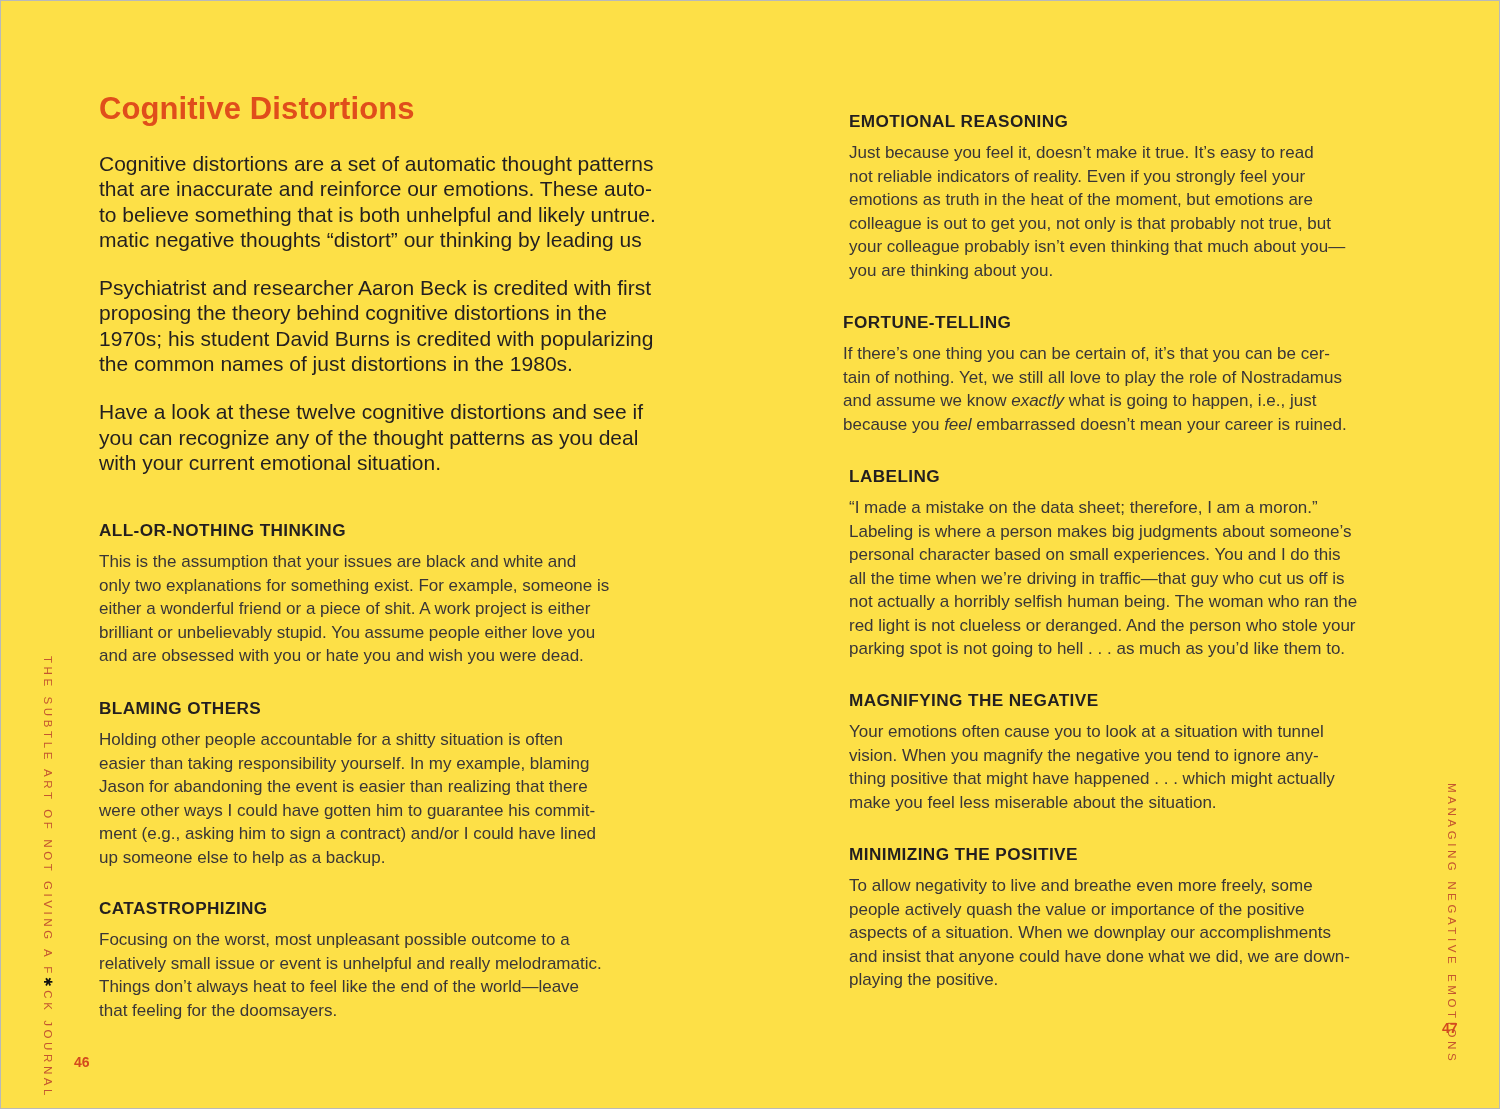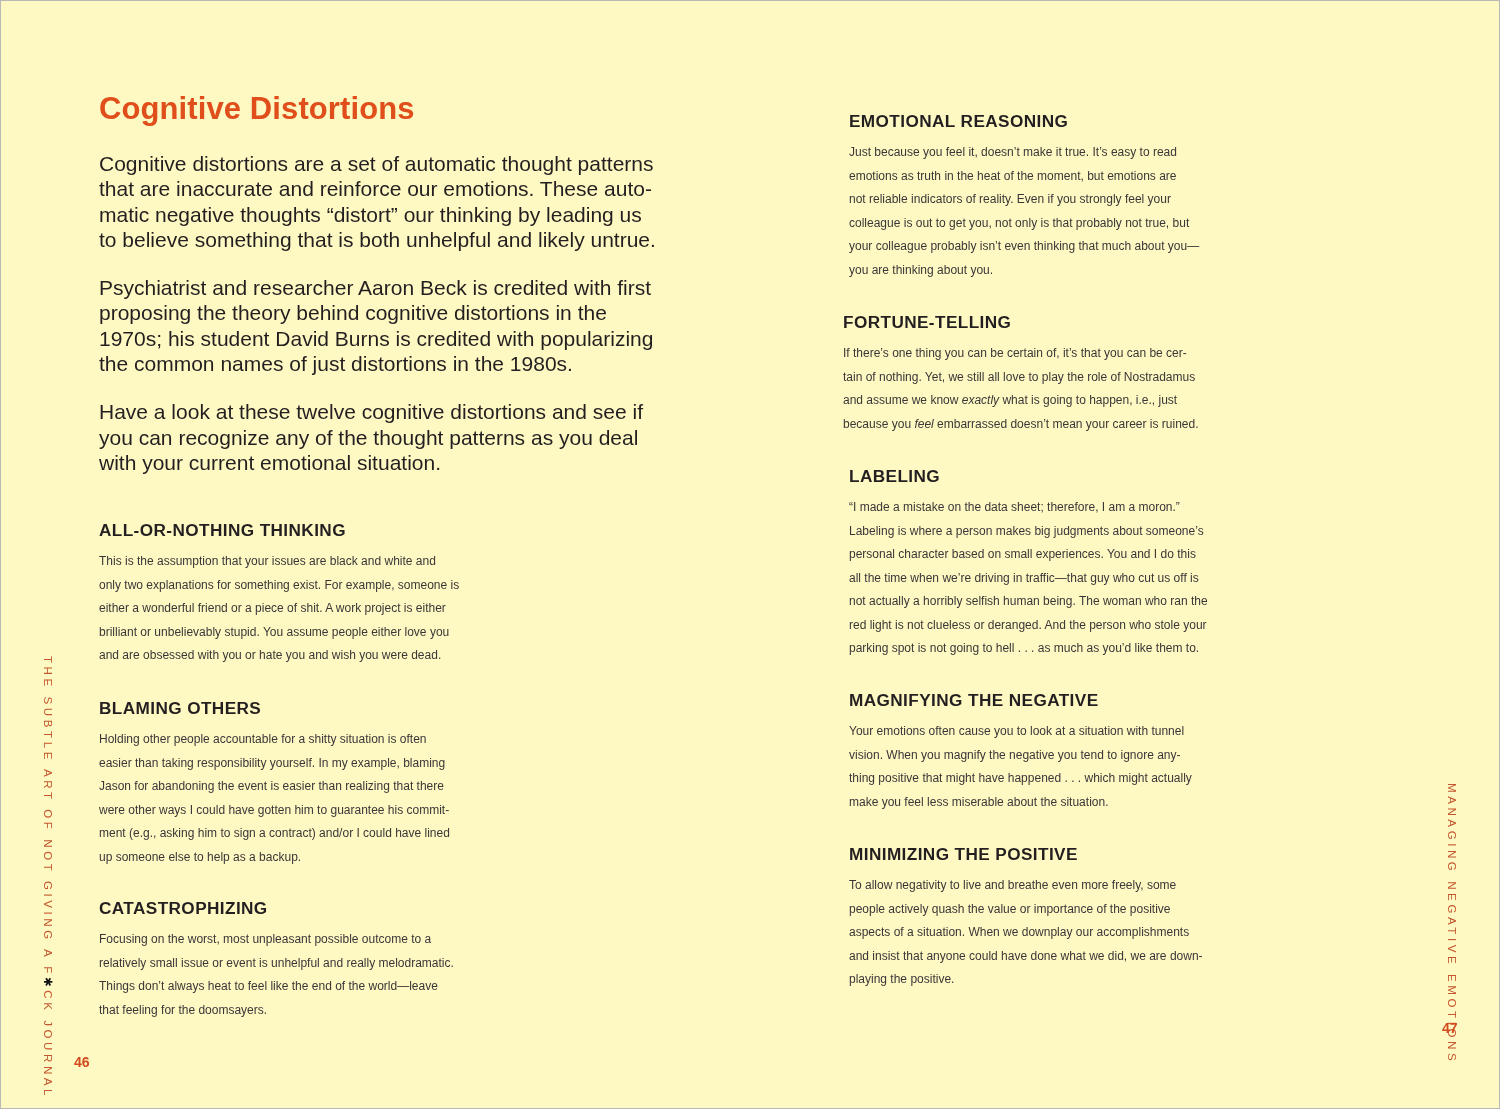--- a/index.html
+++ b/index.html
@@ -14,21 +14,21 @@
       overflow: hidden;
       font-family: "Liberation Sans", "DejaVu Sans", sans-serif;
       color: #231f20;
     }
     .frame {
       position: absolute;
       left: 0; top: 0;
       width: 1498px;
       height: 1107px;
       border: 1px solid #b9b9b9;
-      background: #fef9c3;
+      background: #fde047;
     }
     .page {
       position: absolute;
       top: 0;
       height: 1109px;
     }
     .page-left { left: 0; width: 750px; }
     .page-right { left: 750px; width: 750px; }
 
     .title {
@@ -65,21 +65,21 @@
       margin: 16px 0 9px 0;
       font-size: 17.2px;
       font-weight: bold;
       letter-spacing: 0.4px;
       line-height: 22px;
       color: #231f20;
       white-space: nowrap;
     }
     .section .body {
       margin: 0;
-      font-size: 12px;
+      font-size: 17px;
       line-height: 23.5px;
       color: #3a3637;
     }
     .section .body .ln { display: block; white-space: nowrap; }
 
     .spine {
       position: absolute;
       font-size: 11.5px;
       letter-spacing: 3.6px;
       color: #c4572f;
@@ -105,22 +105,22 @@
 
 <div class="frame">
 
   <div class="page page-left">
     <h1 class="title">Cognitive Distortions</h1>
 
     <div class="intro">
       <p>
         <span class="ln">Cognitive distortions are a set of automatic thought patterns</span>
         <span class="ln">that are inaccurate and reinforce our emotions. These auto-</span>
+        <span class="ln">to believe something that is both unhelpful and likely untrue.</span>
         <span class="ln">matic negative thoughts “distort” our thinking by leading us</span>
-        <span class="ln">to believe something that is both unhelpful and likely untrue.</span>
       </p>
       <p>
         <span class="ln">Psychiatrist and researcher Aaron Beck is credited with first</span>
         <span class="ln">proposing the theory behind cognitive distortions in the</span>
         <span class="ln">1970s; his student David Burns is credited with popularizing</span>
         <span class="ln">the common names of just distortions in the 1980s.</span>
       </p>
       <p>
         <span class="ln">Have a look at these twelve cognitive distortions and see if</span>
         <span class="ln">you can recognize any of the thought patterns as you deal</span>
@@ -167,22 +167,22 @@
 
     <div class="folio" style="left:39px; top:1053px;margin-left:34px;">46</div>
   </div>
 
   <div class="page page-right">
 
     <div class="section" style="left:98px; top:93px;">
       <h2>EMOTIONAL REASONING</h2>
       <p class="body">
         <span class="ln">Just because you feel it, doesn’t make it true. It’s easy to read</span>
+        <span class="ln">not reliable indicators of reality. Even if you strongly feel your</span>
         <span class="ln">emotions as truth in the heat of the moment, but emotions are</span>
-        <span class="ln">not reliable indicators of reality. Even if you strongly feel your</span>
         <span class="ln">colleague is out to get you, not only is that probably not true, but</span>
         <span class="ln">your colleague probably isn’t even thinking that much about you—</span>
         <span class="ln">you are thinking about you.</span>
       </p>
     </div>
 
     <div class="section" style="left:92px; top:294px;">
       <h2>FORTUNE-TELLING</h2>
       <p class="body">
         <span class="ln">If there’s one thing you can be certain of, it’s that you can be cer-</span>

